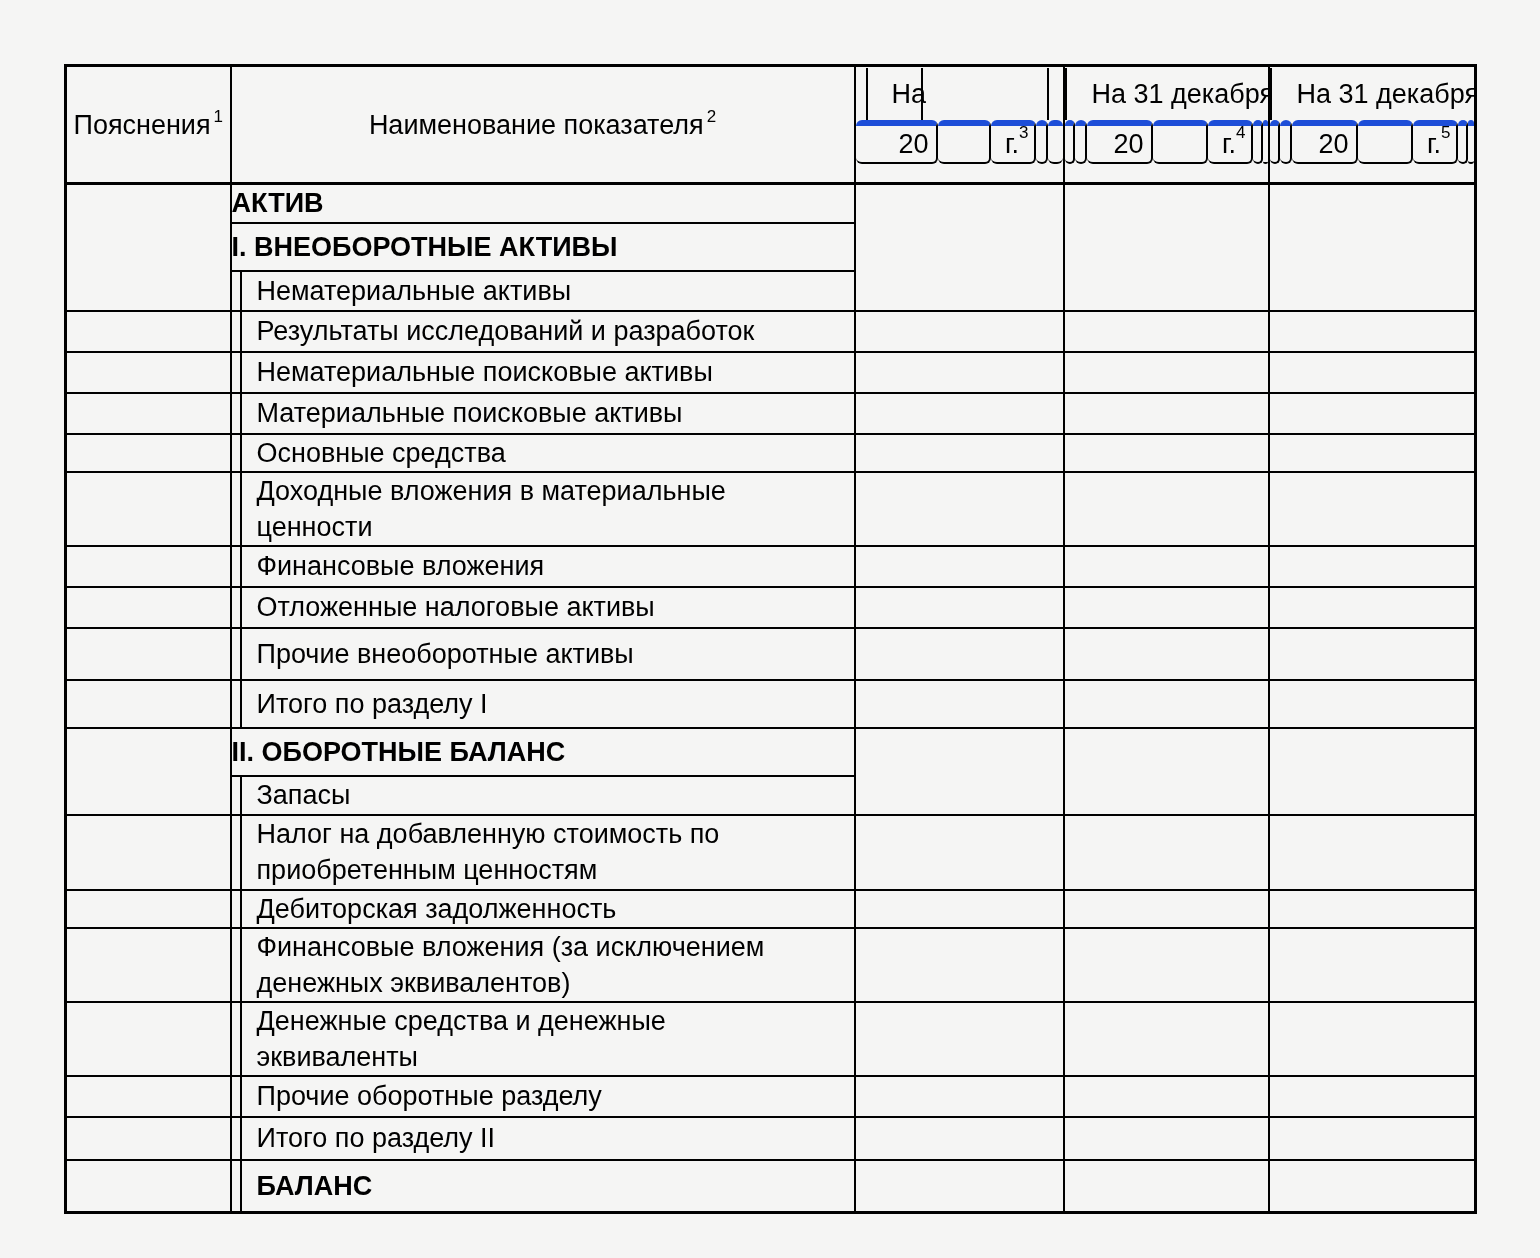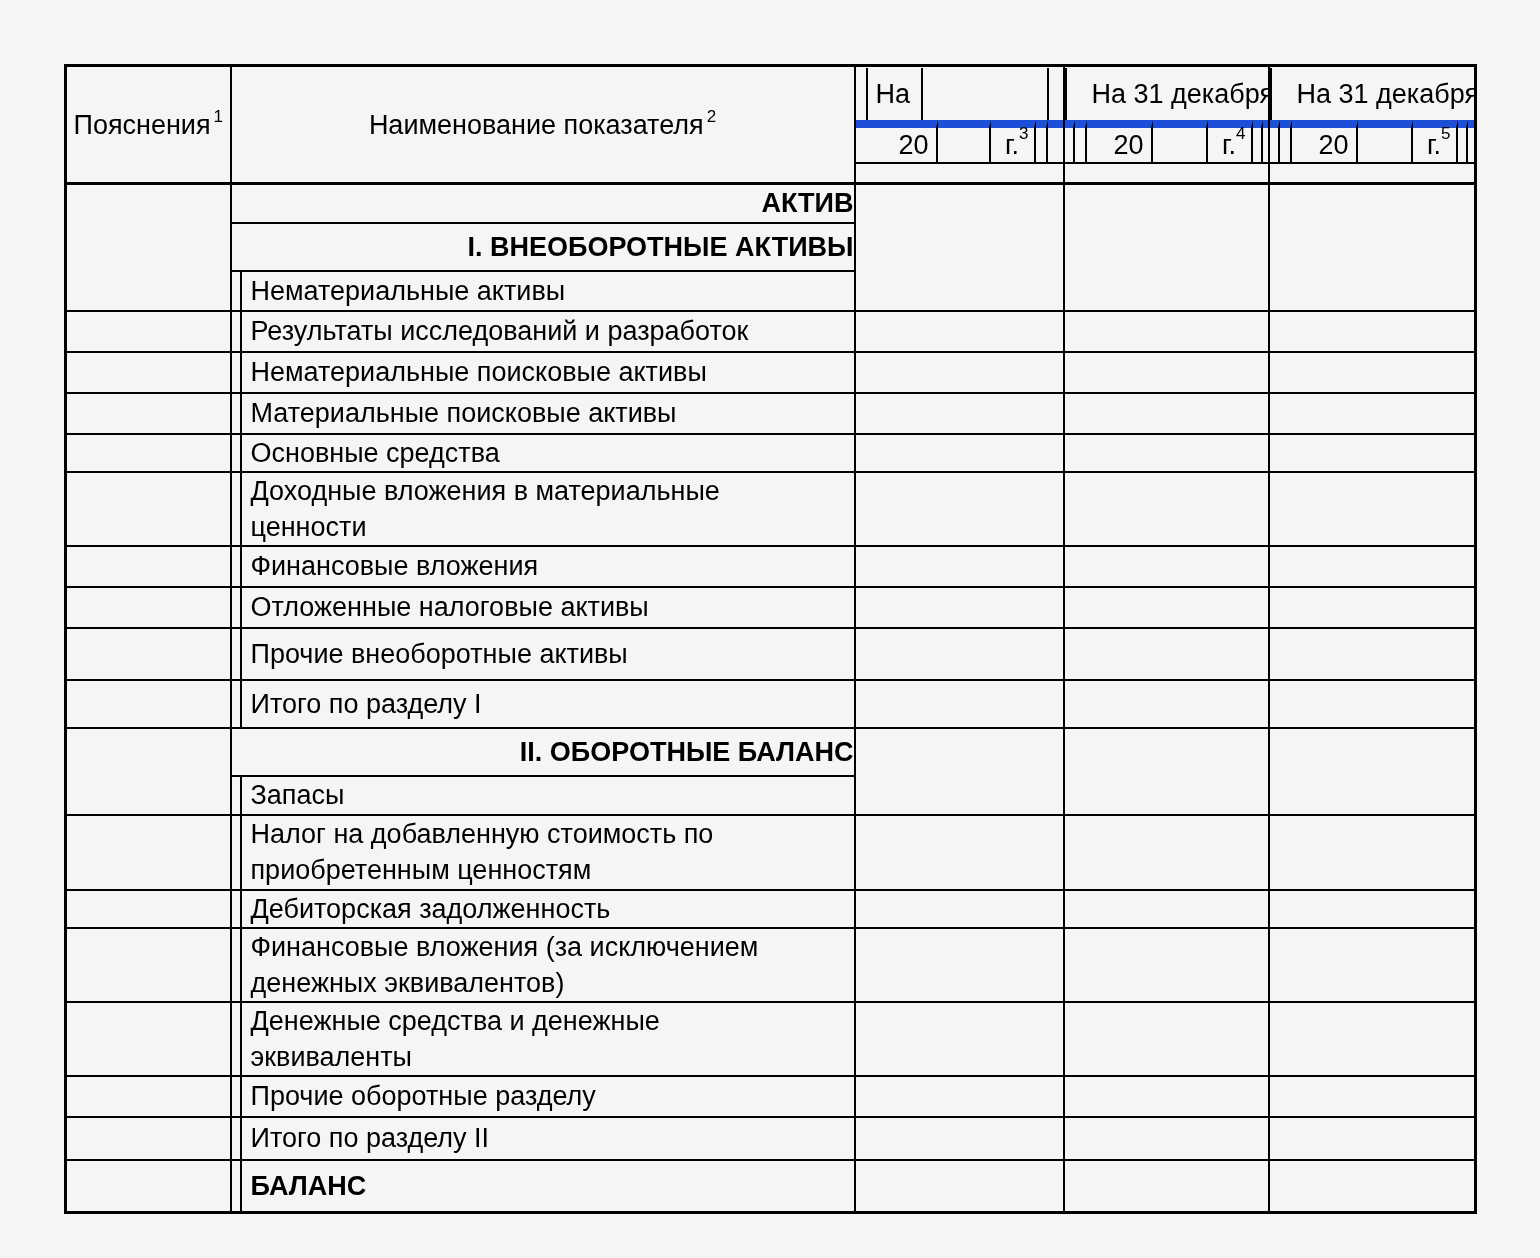--- a/index.html
+++ b/index.html
@@ -23,41 +23,41 @@
   
   tr.hdr-row td { border-bottom:3px solid #000; }
   td.h-center { text-align:center; }
   sup.fnote { font-size:17px; position:relative; top:-2px; margin-left:3px; }
 
   
   td.datehdr { padding:0; vertical-align:top; }
   .dh { height:113px; display:flex; flex-direction:column; }
   .dh-top  { height:52px; display:flex; align-items:stretch; }
   .dh-year { height:44px; display:flex; align-items:stretch; }
-  .dh-year > div { border-top:8px solid #1d4ed8; border-bottom:2px solid #000; }
+  .dh-year > div { border-top:6px solid #1d4ed8; border-bottom:2px solid #000;border-radius:6px; }
   .dh-spacer { flex:1; }
   .br { border-right:2px solid #000; }
   .g10 { width:10px; } .g12 { width:12px; } .g14 { width:14px; }
   .bx { display:flex; align-items:center; }
-  .bx-na { width:55px; padding-left:8px; }
+  .bx-na { width:55px; padding-left:24px; }
   .bx-blank { flex:1; }
   .bx-top-label { flex:1; justify-content:center; white-space:nowrap;padding-left:25px; }
   .y20-a { width:82px; justify-content:flex-end; padding-right:7px; }
   .y20-b { width:66px; justify-content:flex-end; padding-right:7px; }
   .yblank-a { width:53px; } .yblank-b { width:55px; }
   .yg { width:45px; justify-content:flex-end; padding-right:5px; }
   .yg sup { font-size:17px; position:relative; top:-11px; }
   .gflex { flex:1; }
 
   
   td.c-expl  { }
   td.c-strip { padding:0; }
-  td.c-label { padding-left:9px; line-height:36px; }
+  td.c-label { padding-left:15px; line-height:36px; }
   td.c-label .lbl { display:inline-block; max-width:560px; }
-  td.t-center { text-align:right; padding-left:0; }
+  td.t-center { text-align:left; padding-left:0; }
   .bold { font-weight:bold; }
   td.c-val { }
 </style>
 </head>
 <body>
 
 <div class="sheet">
 <table class="bs">
   <colgroup>
     <col style="width:165px">

